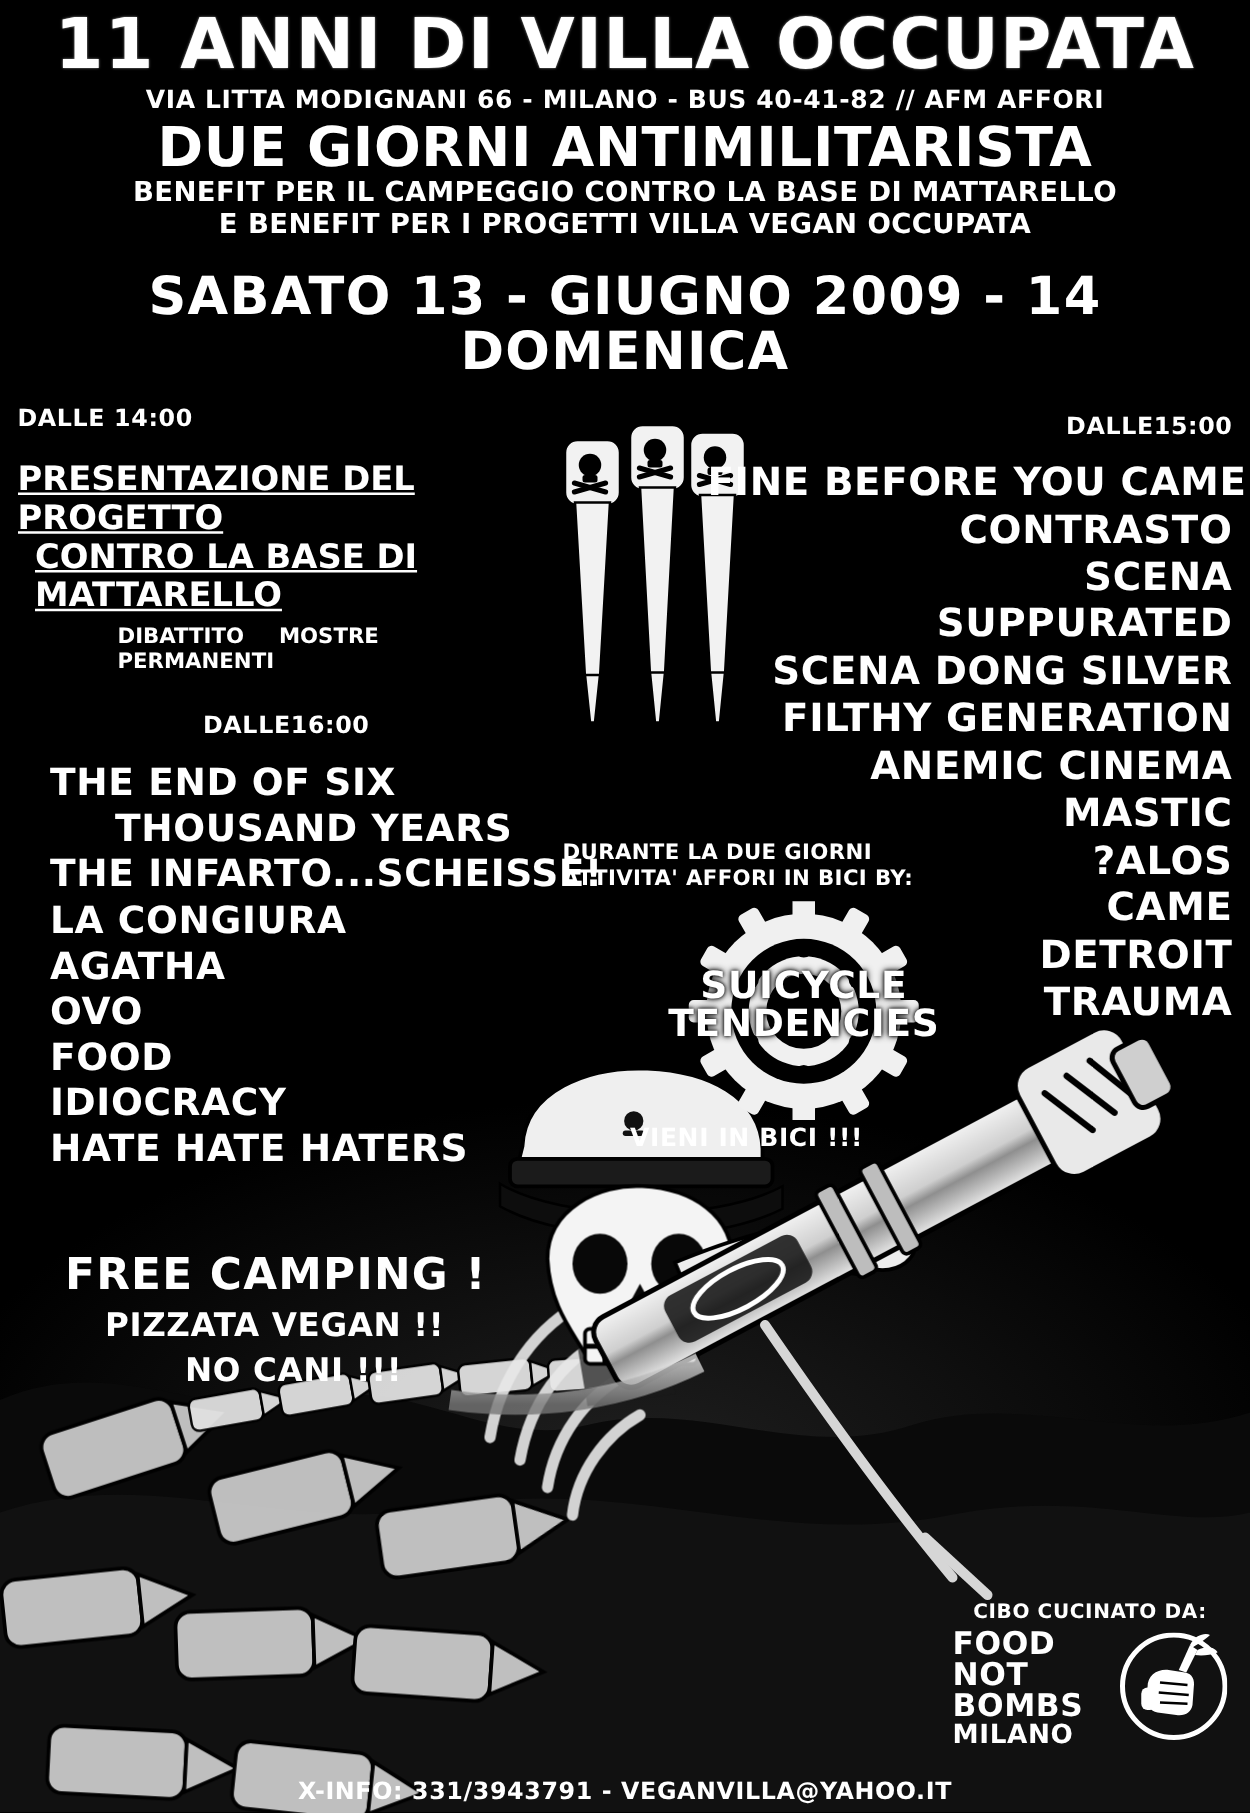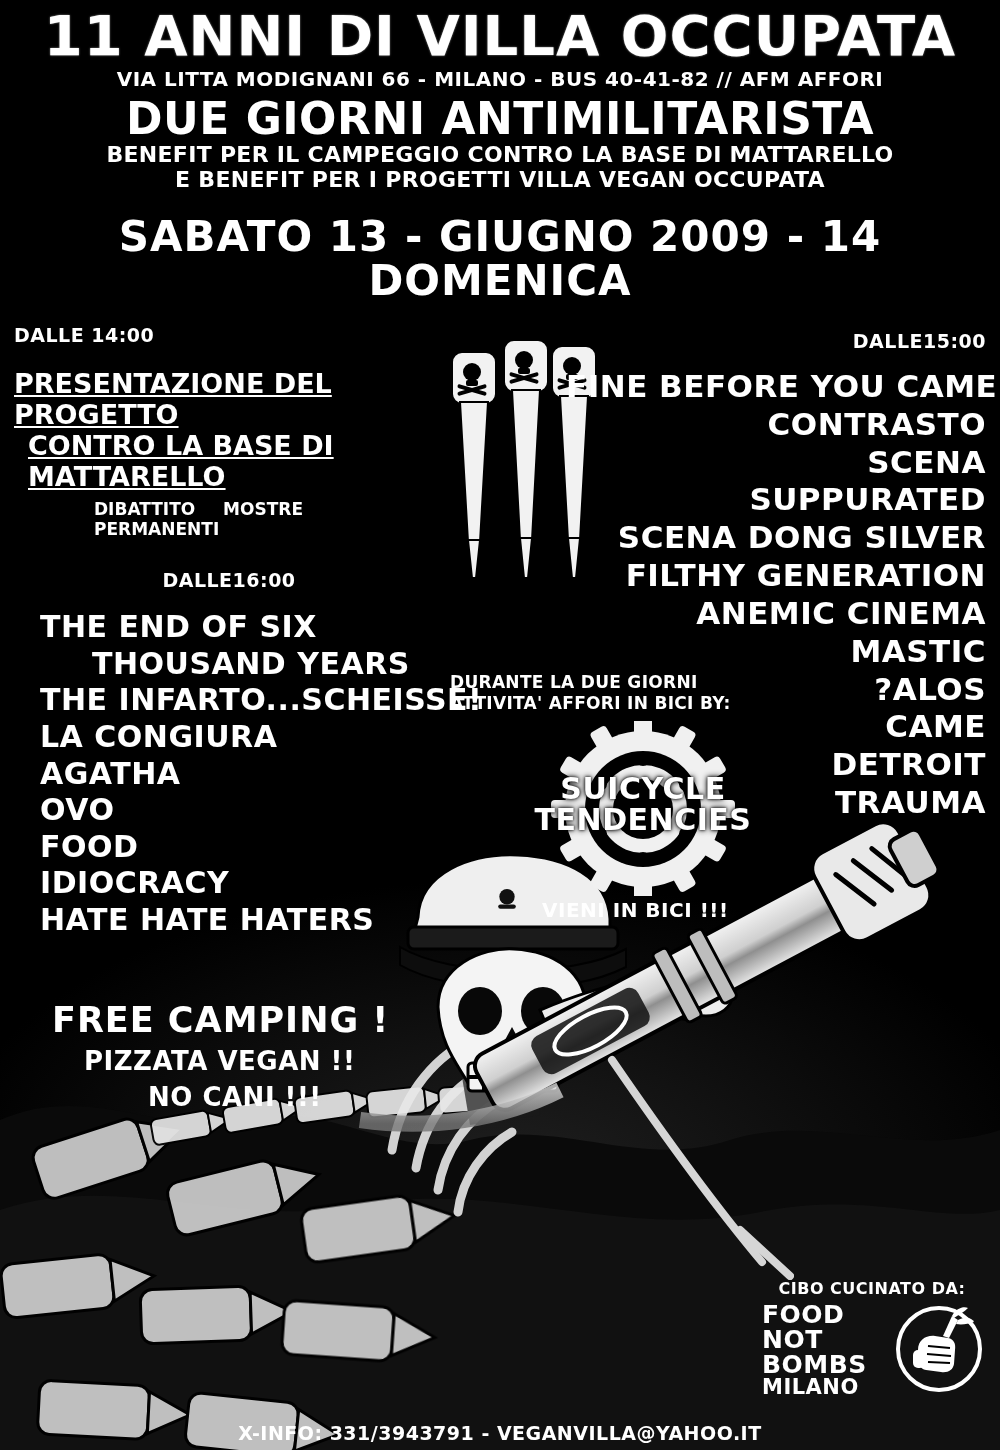--- a/index.html
+++ b/index.html
@@ -205,21 +205,21 @@
     line-height: 1.05;
     letter-spacing: 0.5px;
     z-index: 3;
     text-shadow: 0 0 3px #000, 0 0 6px #000;
   }
   .vieni {
     font-family: "DejaVu Sans", sans-serif;
     font-weight: bold;
     font-size: 20px;
     letter-spacing: 0.5px;
-    margin-left: 92px;
+    margin-left: 54px;
     margin-top: 2px;
   }
 
   
   .fnb {
     position: absolute;
     right: 18px;
     bottom: 52px;
     width: 220px;
     text-align: center;

